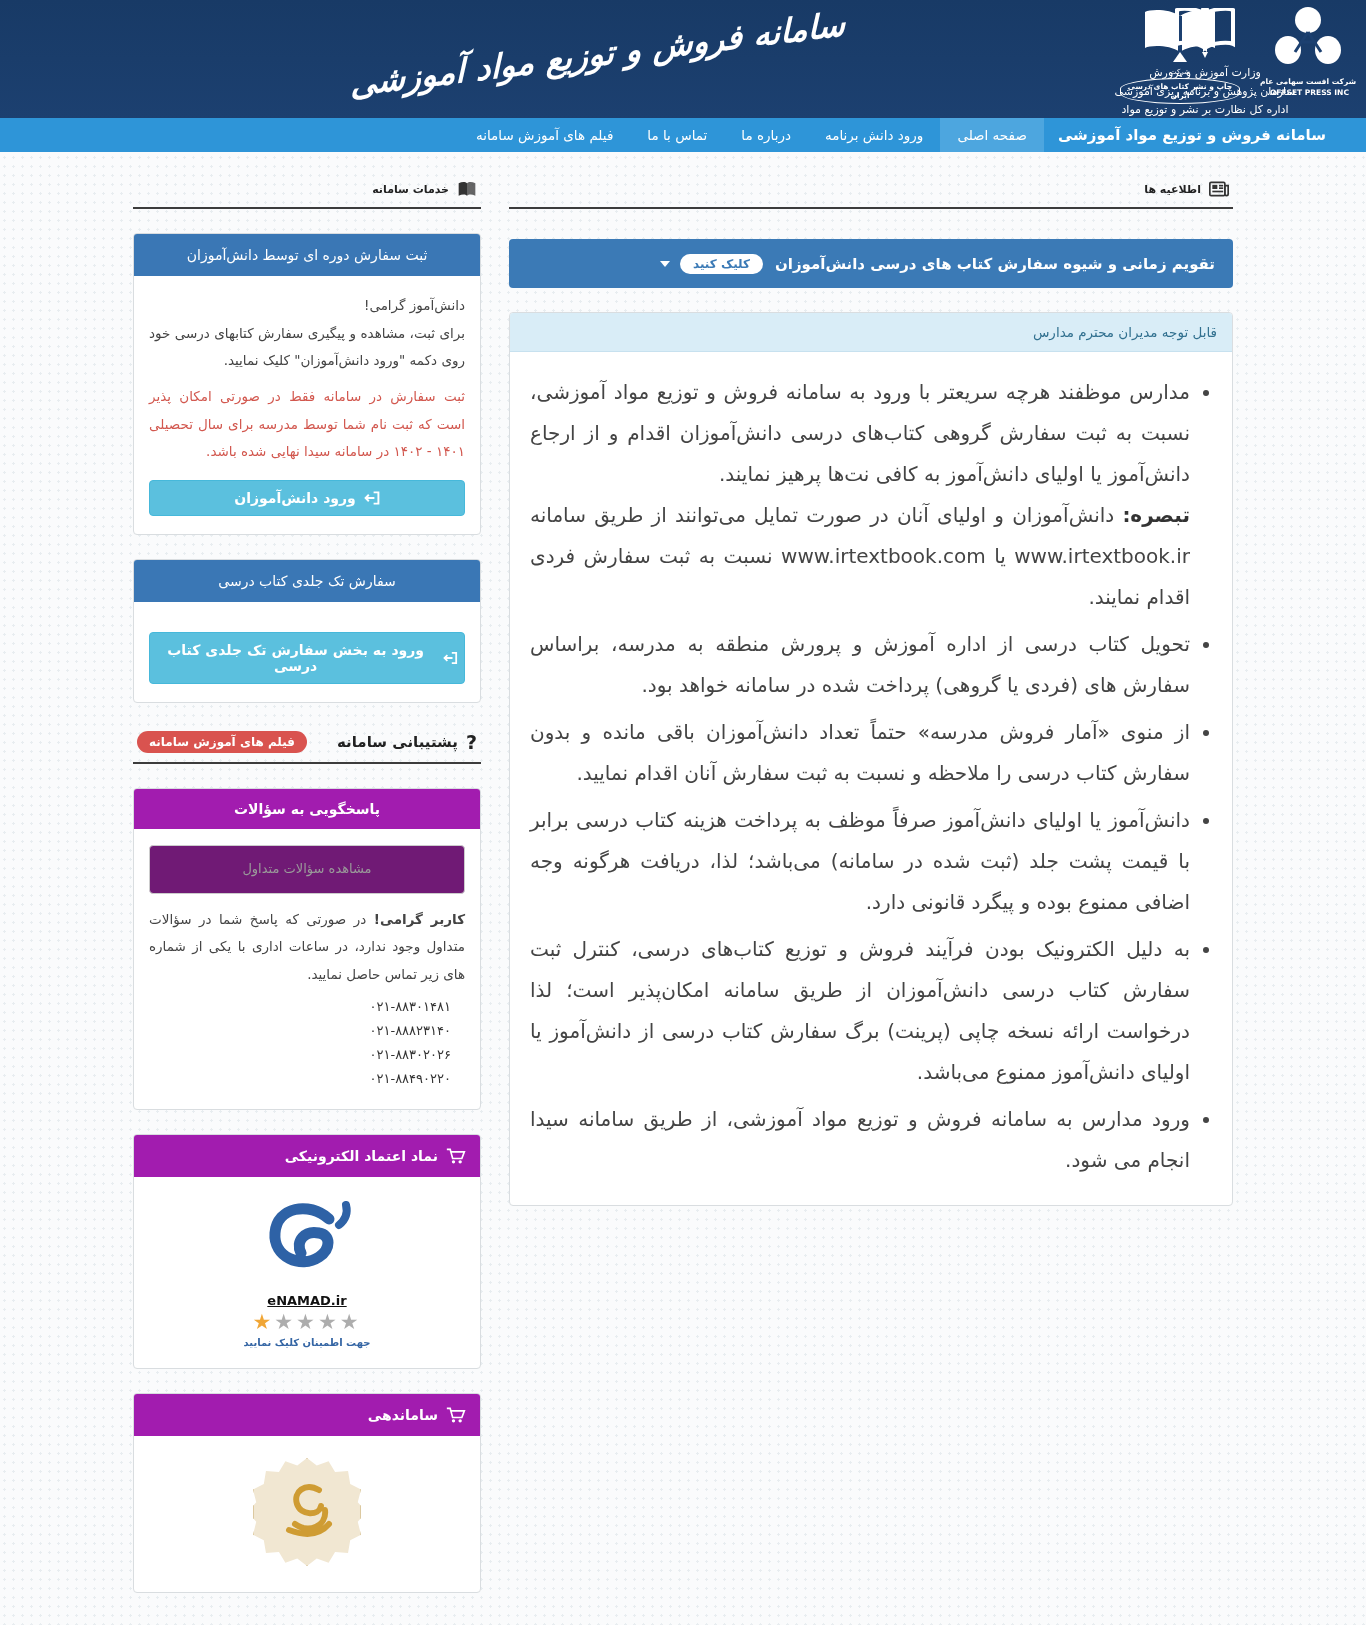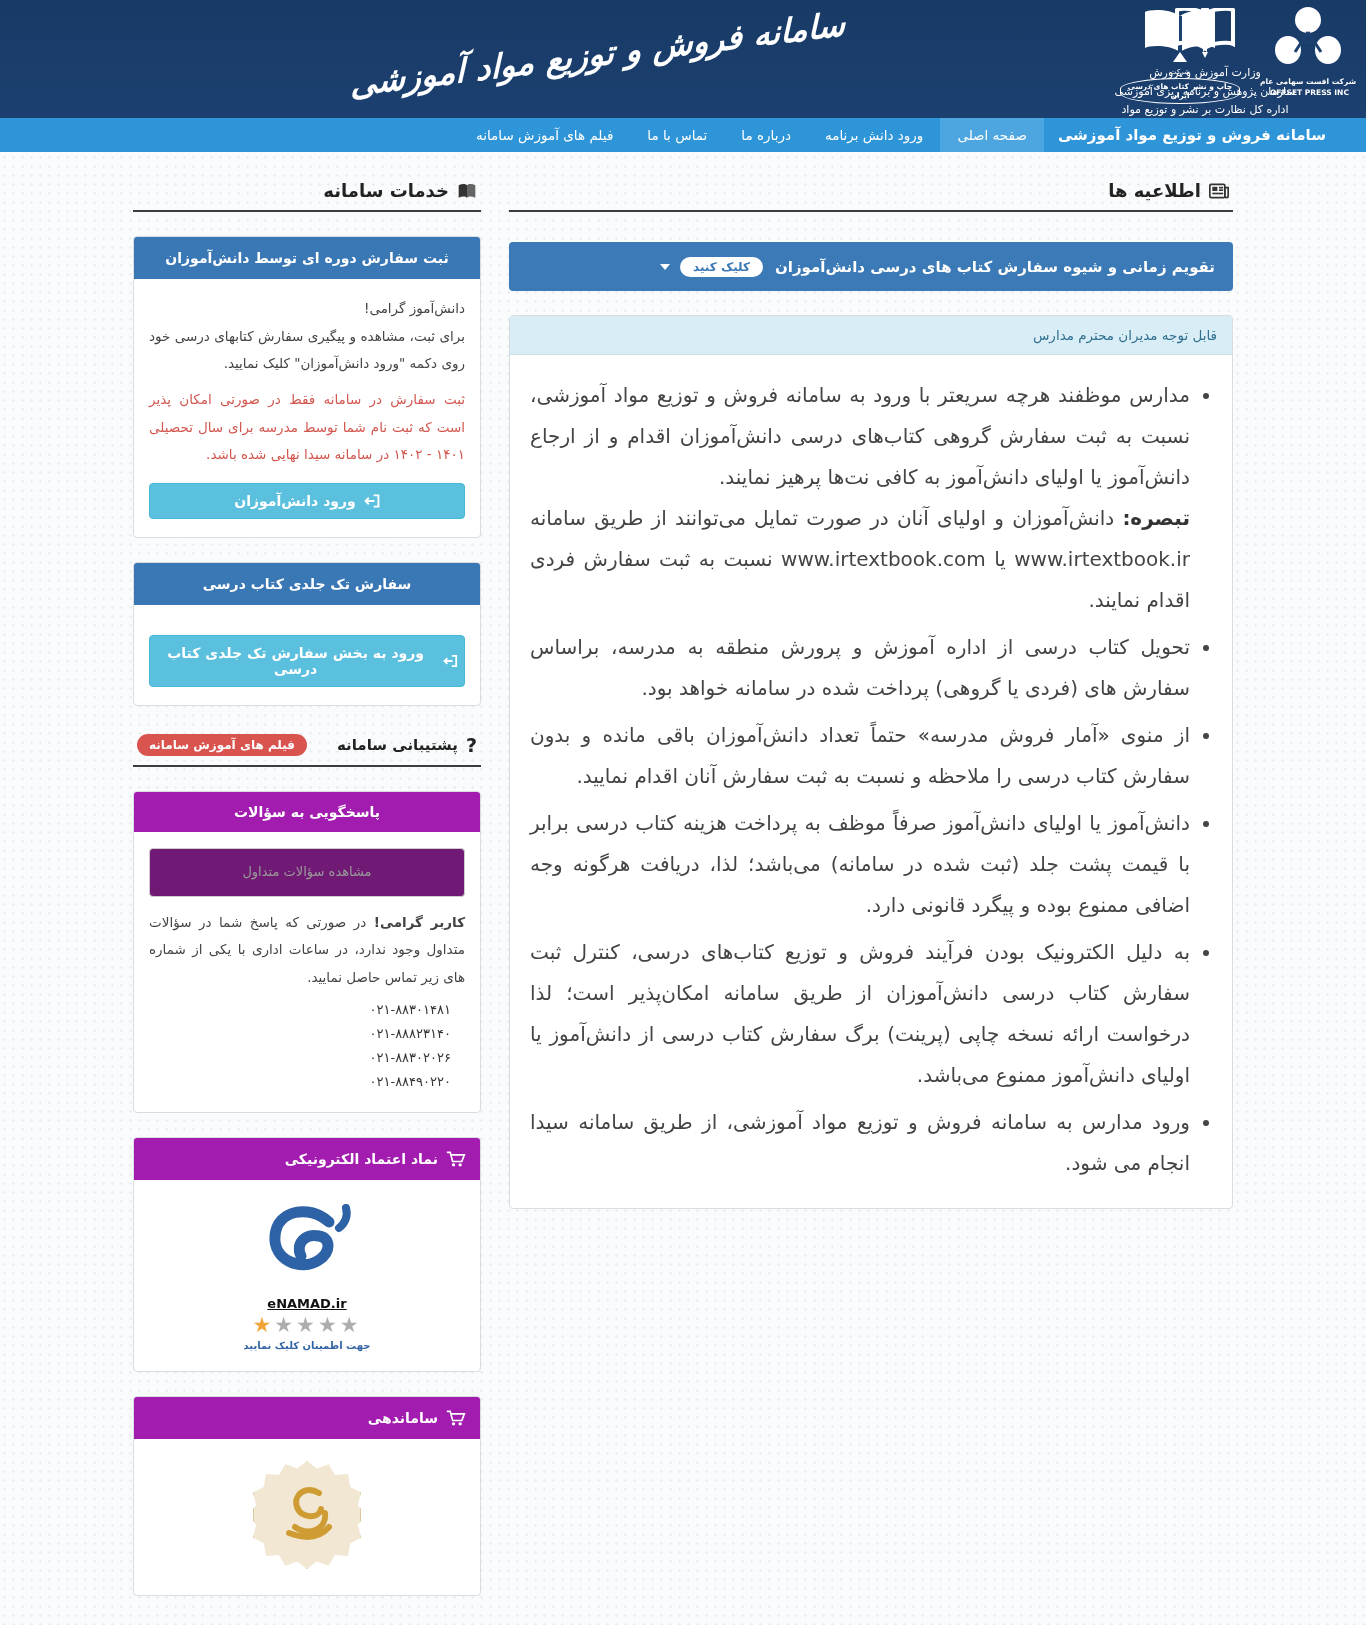--- a/index.html
+++ b/index.html
@@ -30,39 +30,39 @@
   
   .nav{ height:34px; background:#2e95d8; display:flex; align-items:stretch; padding:0 26px; color:#fff;}
   .nav .brand{ font-size:15px; font-weight:bold; display:flex; align-items:center; padding:0 14px; cursor:pointer;}
   .nav .item{ font-size:13.5px; display:flex; align-items:center; padding:0 17px; cursor:pointer;}
   .nav .item.active{ background:#4da6df; }
   
   .container{ width:1100px; margin:26px auto 0; display:flex; gap:28px; align-items:flex-start;}
   .col-main{ width:724px; }
   .col-side{ width:348px; }
   .sec-head{ display:flex; align-items:center; gap:8px; padding:2px 4px 0;}
-  .sec-head .ttl{ font-size:18px; font-weight:bold; color:#222;}
+  .sec-head .ttl{ font-size:11px; font-weight:bold; color:#222;}
   .sec-rule{ border:none; border-top:2px solid #3c3c3c; margin:9px 0 0;}
   .icon-svg{ width:20px; height:18px; display:inline-block; }
   .qmark{ font-size:19px; font-weight:bold; color:#222; }
   
   .banner{ margin-top:30px; background:#3b7ab6; border-radius:4px; height:49px; display:flex; align-items:center; padding:0 18px; color:#fff; cursor:pointer;}
   .banner .b-title{ font-size:15px; font-weight:bold; }
   .banner .b-pill{ background:#fff; color:#3b7ab6; font-size:12px; font-weight:bold; border-radius:11px; padding:3px 13px; margin-right:12px; cursor:pointer;}
   .caret{ width:0; height:0; border-left:5px solid transparent; border-right:5px solid transparent; border-top:6px solid #fff; margin-right:10px;}
   
   .panel{ background:#fff; border:1px solid #d9dde0; border-radius:4px; margin-top:24px; overflow:hidden;}
   .panel .p-head-info{ background:#d9edf7; color:#31708f; font-size:13.5px; padding:11px 15px; border-bottom:1px solid #c7e1ef;}
   .notice-body{ padding:20px 22px 18px 20px; }
   .notice-body ul{ padding-right:20px; }
   .notice-body li{ font-size:20px; line-height:2.05; color:#444; text-align:justify; margin-bottom:6px;}
   .notice-body .note b{ color:#333; }
   
   .sp{ background:#fff; border:1px solid #d9dde0; border-radius:4px; margin-top:24px; overflow:hidden;}
-  .sp-head-blue{ background:#3a77b5; color:#fff; text-align:center; font-size:14px; font-weight:bold; padding:13px 20px;}
+  .sp-head-blue{ background:#3a77b5; color:#fff; text-align:center; font-size:14px; font-weight:normal; padding:13px 20px;}
   .sp-head-gray{ background:#a21caf; color:#fff; font-size:14px; font-weight:bold; padding:12px 14px; display:flex; align-items:center; gap:8px;}
   .sp-head-gray.center{ justify-content:center; }
   .sp-body{ padding:16px 15px 18px; font-size:13.5px; line-height:2.05; color:#444; text-align:justify;}
   .warn{ color:#d2574e; margin-top:8px; }
   .btn-cyan{ display:flex; align-items:center; justify-content:center; gap:8px; width:100%; margin-top:14px;
     background:#5bc0de; border:1px solid #46b8da; border-radius:4px; color:#fff; font-weight:bold; font-size:14px;
     padding:9px 6px; cursor:pointer; font-family:inherit;}
   .login-ic{ width:16px; height:14px; }
   .support-row{ margin-top:28px; display:flex; align-items:center; gap:8px; padding:0 4px;}
   .badge-red{ background:#d9534f; color:#fff; font-size:12px; font-weight:bold; border-radius:12px; padding:4px 12px; margin-right:auto; cursor:pointer;}

